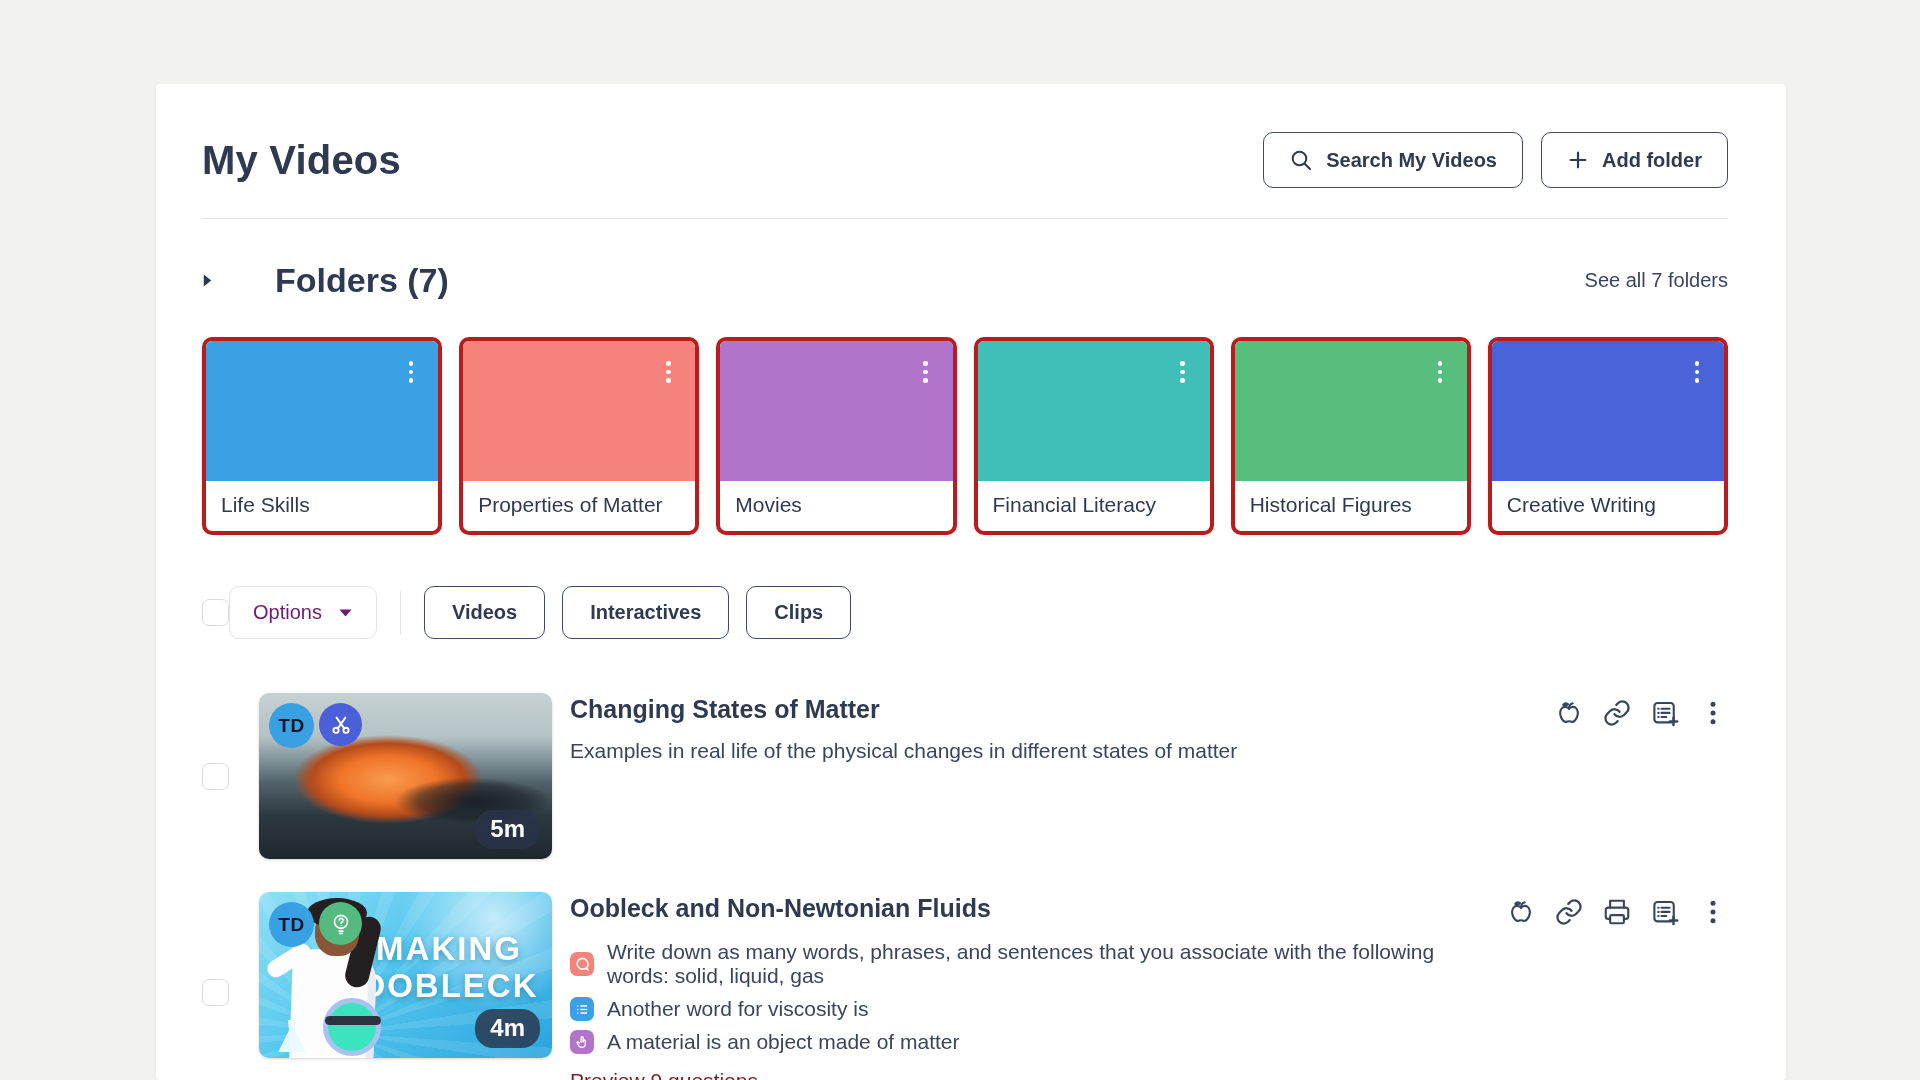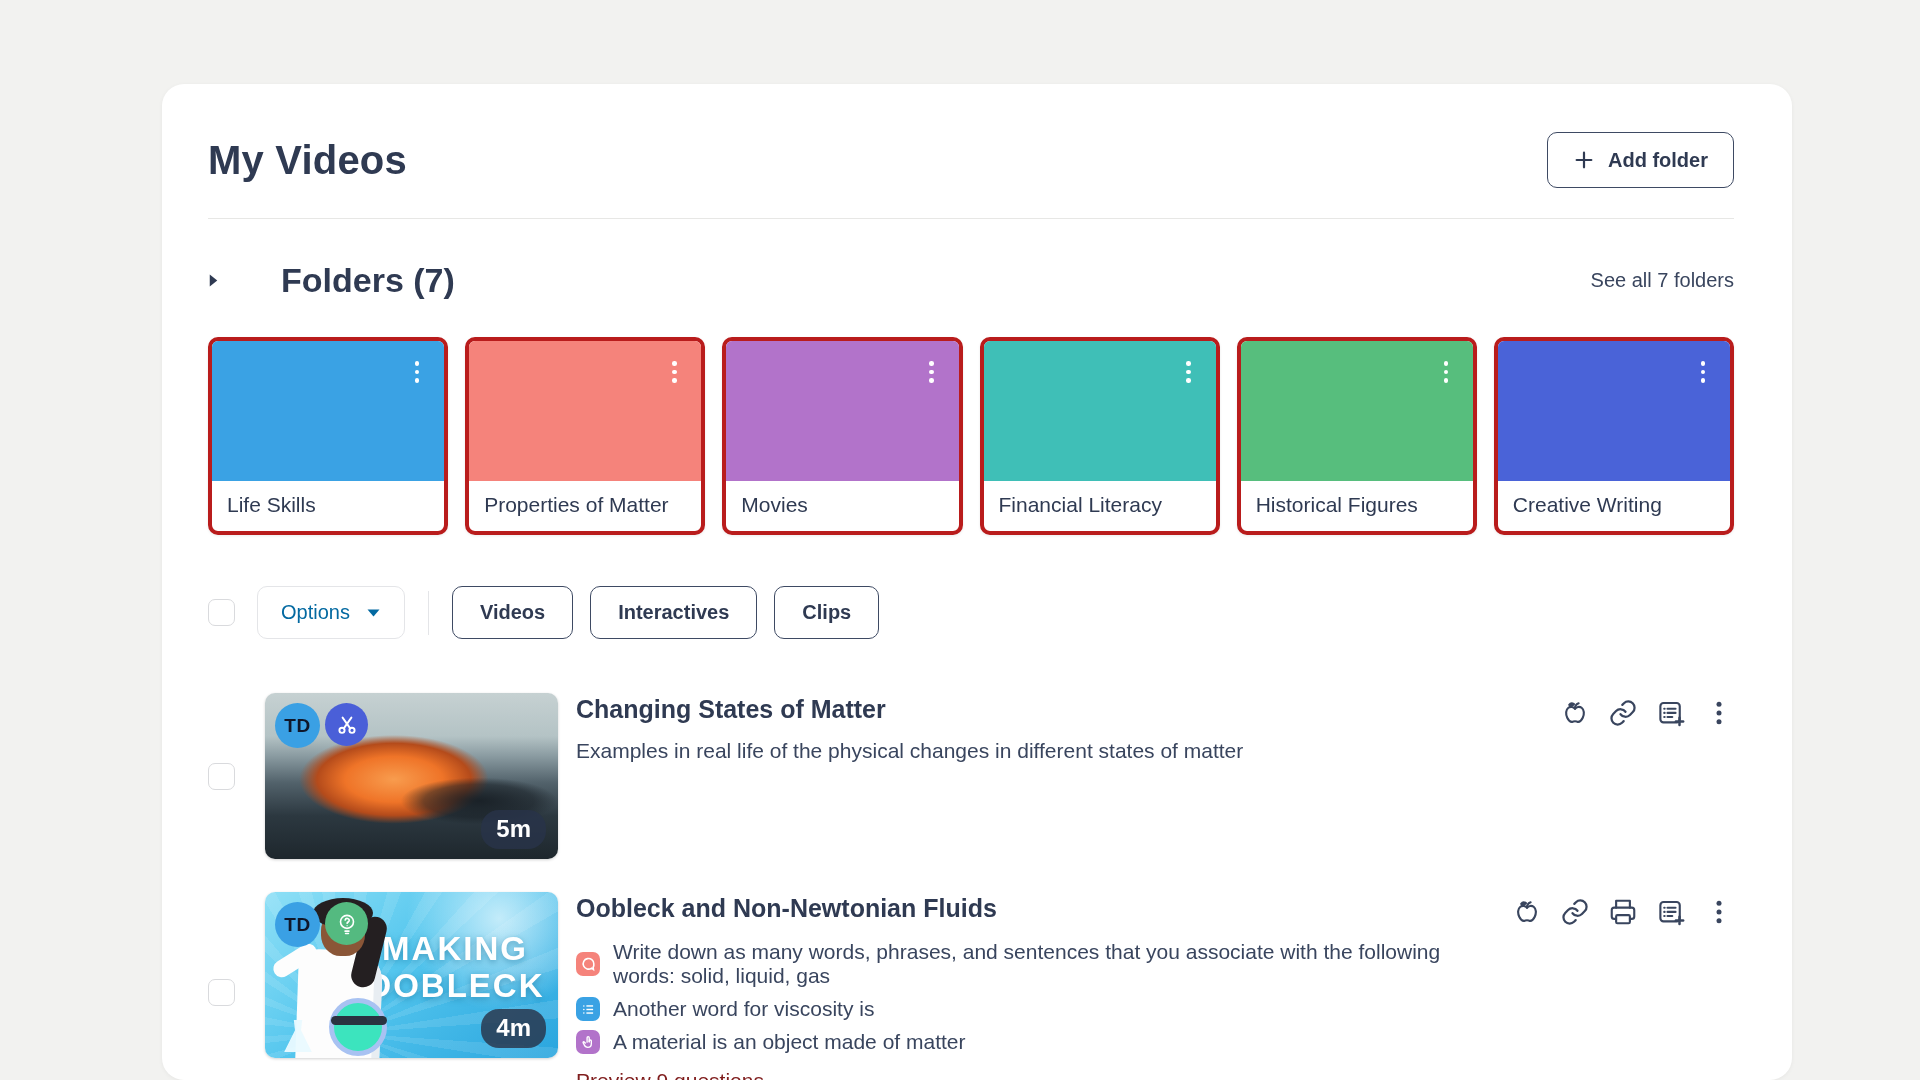--- a/index.html
+++ b/index.html
@@ -1,20 +1,20 @@
 <!DOCTYPE html>
 <html><head>
 <meta charset="utf-8">
 <style>
   * { margin:0; padding:0; box-sizing:border-box; }
   html,body { width:1920px; height:1080px; overflow:hidden; }
   body { background:#F2F2F0; font-family:"Liberation Sans", sans-serif; color:#2F3A52; }
 
-  .card { position:absolute; left:162px; top:84px; width:1630px; height:996px;
-          background:#fff; border-radius:22px; box-shadow:0 1px 4px rgba(0,0,0,.05); overflow:hidden; }
+  .card { position:absolute; left:156px; top:84px; width:1630px; height:996px;
+          background:#fff; border-radius:4px; box-shadow:0 1px 4px rgba(0,0,0,.05); overflow:hidden; }
   .card-inner { padding:0 58px 0 46px; }
 
   
   .hdr { display:flex; align-items:center; justify-content:space-between; margin-top:48px; }
   .page-title { font-size:40px; font-weight:700; letter-spacing:.2px; }
   .hdr-actions { display:flex; gap:18px; }
   .obtn { display:inline-flex; align-items:center; gap:13px; height:56px; padding:0 25px;
           border:1.5px solid #3E4A63; border-radius:10px; background:#fff;
           font-size:20px; font-weight:600; color:#2F3A52; cursor:pointer; font-family:inherit; }
   .obtn svg { flex:none; }
@@ -32,23 +32,23 @@
                  box-shadow:0 1px 3px rgba(0,0,0,.08); overflow:hidden; cursor:pointer; }
   .folder-color { height:140px; position:relative; }
   .folder-kebab { position:absolute; top:16px; right:14px; width:26px; height:30px;
                   display:flex; flex-direction:column; align-items:center; justify-content:center; gap:4px; cursor:pointer; }
   .folder-kebab i { width:4.5px; height:4.5px; border-radius:50%; background:#fff; display:block; }
   .folder-label { padding:12px 15px 14px; font-size:21px; color:#2F3A52; white-space:nowrap; overflow:hidden; }
 
   
   .filter-row { margin-top:51px; display:flex; align-items:center; }
   .cb { width:27px; height:27px; border:1.5px solid #D9DADD; border-radius:7px; background:#fff; flex:none; cursor:pointer; }
-  .options-btn { margin-left:22px; display:inline-flex; align-items:center; gap:16px; height:53px; padding:0 23px;
+  .options-btn { display:inline-flex; align-items:center; gap:16px; height:53px; padding:0 23px;
                  border:1.5px solid #E4E5E8; border-radius:10px; background:#fff;
-                 font-size:20px; font-weight:500; color:#0369a1; font-family:inherit; }
+                 font-size:20px; font-weight:500; color:#701a75; font-family:inherit; }
   .vdiv { width:1px; height:44px; background:#E4E5E8; margin:0 23px; }
   .ftab { height:53px; padding:0 27px; margin-right:17px; }
 
   
   .vlist { margin-top:54px; }
   .vrow { display:flex; margin-bottom:33px; }
   .row-check { width:57px; flex:none; display:flex; align-items:center; }
   .thumb { width:293px; height:166px; border-radius:10px; position:relative; overflow:hidden; flex:none;
            box-shadow:0 1px 3px rgba(0,0,0,.18); cursor:pointer; }
   .badges { position:absolute; top:10px; left:10px; display:flex; align-items:flex-start; }
@@ -103,20 +103,27 @@
 </head>
 <body style="background: rgb(242, 242, 240);">
 
 <div class="card">
   <div class="card-inner">
 
     <div class="hdr">
       <h1 class="page-title">My Videos</h1>
       <div class="hdr-actions">
         <button class="obtn">
+          <svg width="24" height="24" viewBox="0 0 24 24" fill="none" stroke="currentColor" stroke-width="2" stroke-linecap="round">
+              <circle cx="10.5" cy="10.5" r="6.8"></circle>
+              <line x1="15.7" y1="15.7" x2="21" y2="21"></line>
+            </svg>
+          <span>Search My Videos</span>
+        </button>
+        <button class="obtn">
           <svg width="22" height="22" viewBox="0 0 24 24" fill="none" stroke="currentColor" stroke-width="2.4" stroke-linecap="round">
               <line x1="12" y1="4" x2="12" y2="20"></line>
               <line x1="4" y1="12" x2="20" y2="12"></line>
             </svg>
           <span>Add folder</span>
         </button>
       </div>
     </div>
 
     <hr class="divider">

